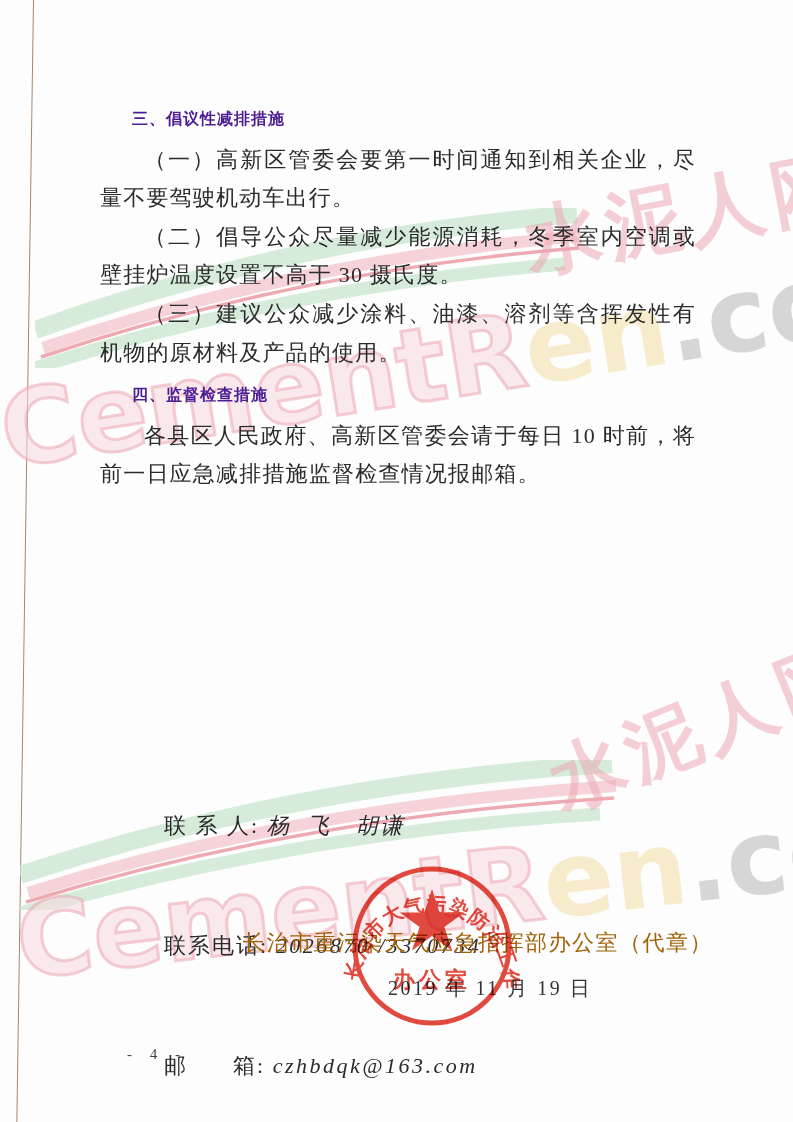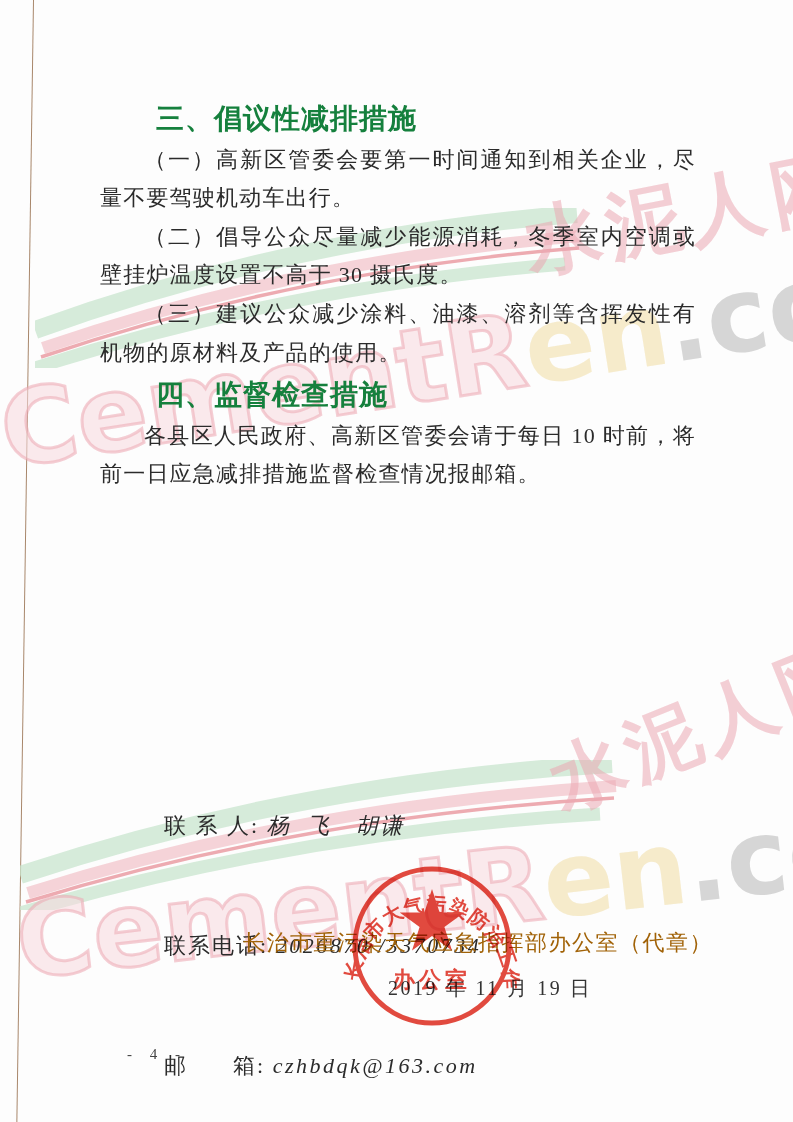--- a/index.html
+++ b/index.html
@@ -17,21 +17,21 @@
   
   .doc-body{
     position:absolute;left:100px;top:96px;width:596px;
     font-size:22px;line-height:38.6px;letter-spacing:1.2px;
     text-align:justify;
   }
   .doc-body p{margin:0;text-indent:2em;}
   .doc-heading{
     margin:4px 0 2px 0;text-indent:2em;
     font-family:"Liberation Sans","DejaVu Sans",sans-serif;
-    font-weight:700;color:#15803d;font-size:28px;letter-spacing:1px;
+    font-weight:700;color:#4c1d95;font-size:16px;letter-spacing:1px;
   }
   .contact{
     position:absolute;left:164px;top:726px;
     font-size:22px;line-height:40px;letter-spacing:2px;white-space:pre;
   }
   .contact .val{letter-spacing:2.5px;font-style:italic;}
   .sig-org{position:absolute;left:243px;top:928px;font-size:22px;letter-spacing:1.5px;color:#a16207;}
   .sig-date{position:absolute;left:352px;top:975px;font-size:20px;letter-spacing:2.5px;color:#333;margin-left:36px;}
   .page-num{position:absolute;left:127px;top:1046px;font-size:15px;letter-spacing:7px;color:#444;}
   

